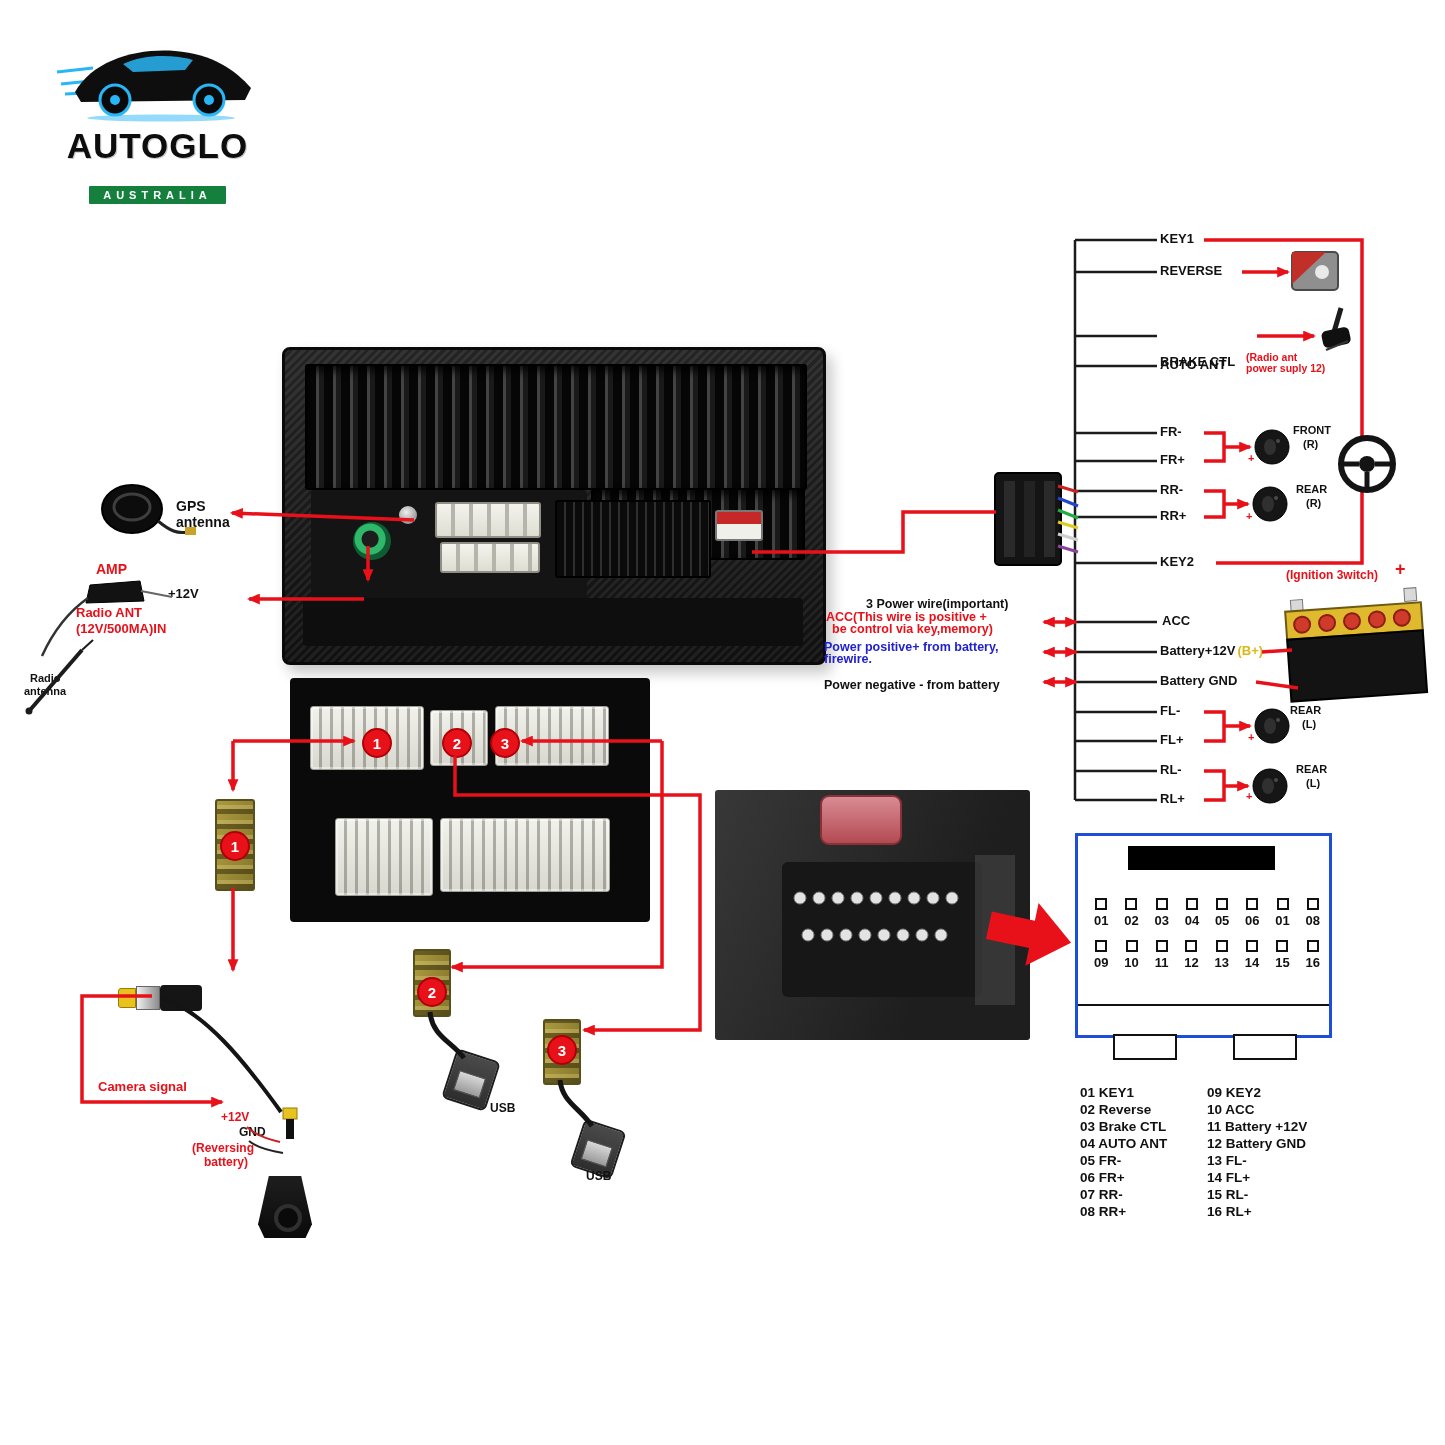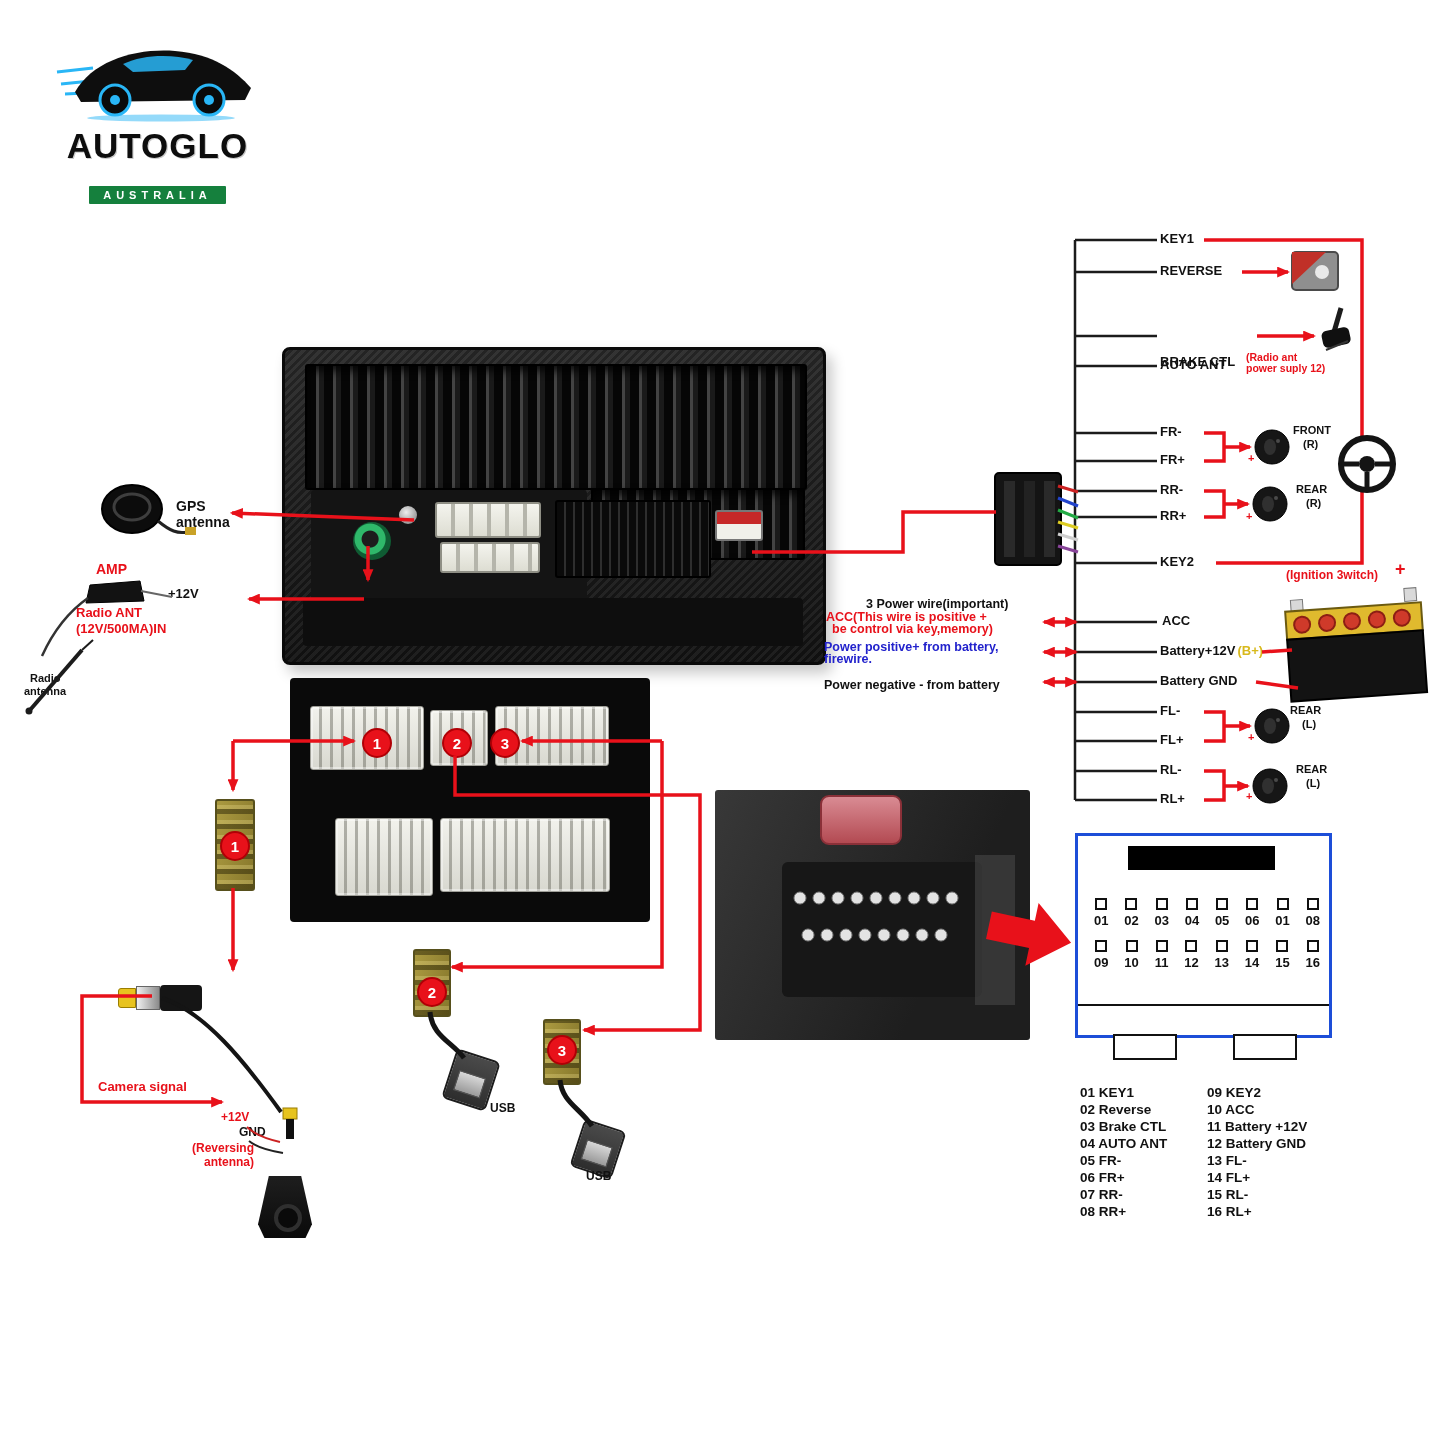--- a/index.html
+++ b/index.html
@@ -284,21 +284,21 @@
   <div class="t" style="left:168px;top:587px;">+12V</div>
   <div class="t red" style="left:76px;top:606px;">Radio ANT</div>
   <div class="t red" style="left:76px;top:622px;">(12V/500MA)IN</div>
   <div class="t" style="left:30px;top:672px;font-size:11px;">Radio</div>
   <div class="t" style="left:24px;top:685px;font-size:11px;">antenna</div>
 
   <div class="t red" style="left:98px;top:1080px;">Camera signal</div>
   <div class="t red" style="left:221px;top:1111px;font-size:12px;">+12V</div>
   <div class="t" style="left:239px;top:1126px;font-size:12px;">GND</div>
   <div class="t red" style="left:192px;top:1142px;font-size:12px;">(Reversing</div>
-  <div class="t red" style="left:204px;top:1156px;font-size:12px;">antenna)</div>
+  <div class="t red" style="left:204px;top:1156px;font-size:12px;">battery)</div>
   <div class="t" style="left:490px;top:1102px;font-size:12px;">USB</div>
   <div class="t" style="left:586px;top:1170px;font-size:12px;">USB</div>
 
   <div class="t" style="left:866px;top:598px;font-size:12.5px;">3 Power wire(important)</div>
   <div class="t red" style="left:826px;top:611px;font-size:12.5px;">ACC(This wire is positive +</div>
   <div class="t red" style="left:832px;top:623px;font-size:12.5px;">be control via key,memory)</div>
   <div class="t blue" style="left:824px;top:641px;font-size:12.5px;">Power positive+ from battery,</div>
   <div class="t blue" style="left:824px;top:653px;font-size:12.5px;text-align:center;">firewire.</div>
   <div class="t" style="left:824px;top:679px;font-size:12.5px;">Power negative - from battery</div>
 

